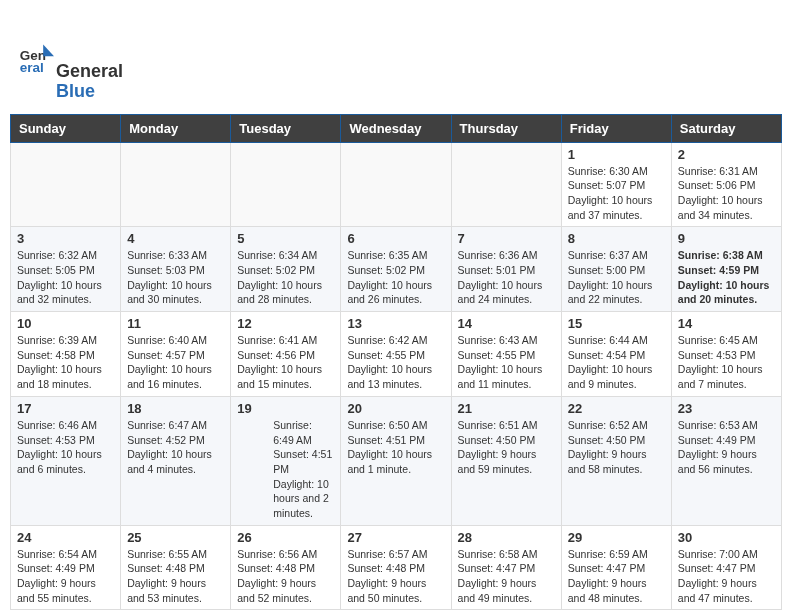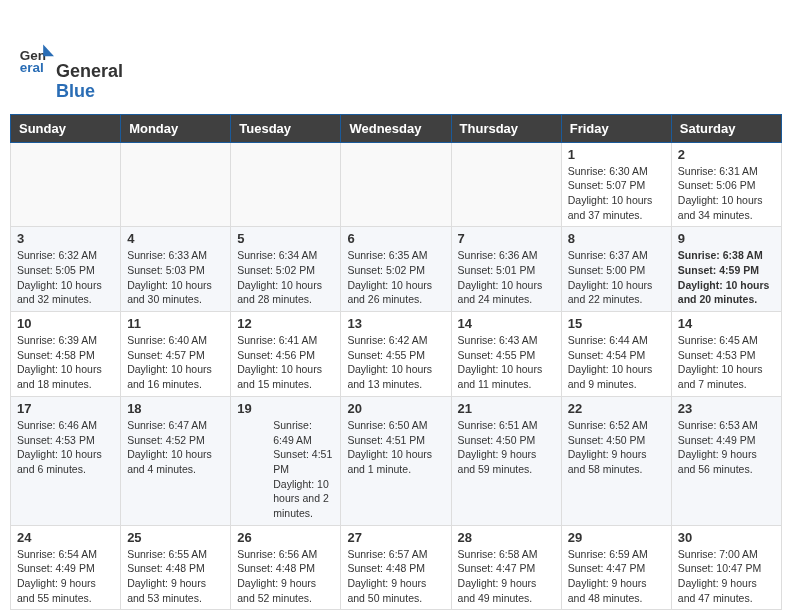--- a/index.html
+++ b/index.html
@@ -310,18 +310,18 @@
         </td>
         <td>
           <div class="day-num">29</div>
           <div class="day-info" style="white-space: pre-line;">Sunrise: 6:59 AM
 Sunset: 4:47 PM
 Daylight: 9 hours and 48 minutes.</div>
         </td>
         <td>
           <div class="day-num">30</div>
           <div class="day-info" style="white-space: pre-line;">Sunrise: 7:00 AM
-Sunset: 10:47 PM
+Sunset: 4:47 PM
 Daylight: 9 hours and 47 minutes.</div>
         </td>
       </tr>
     </tbody>
 </table>
 
 </body></html>

